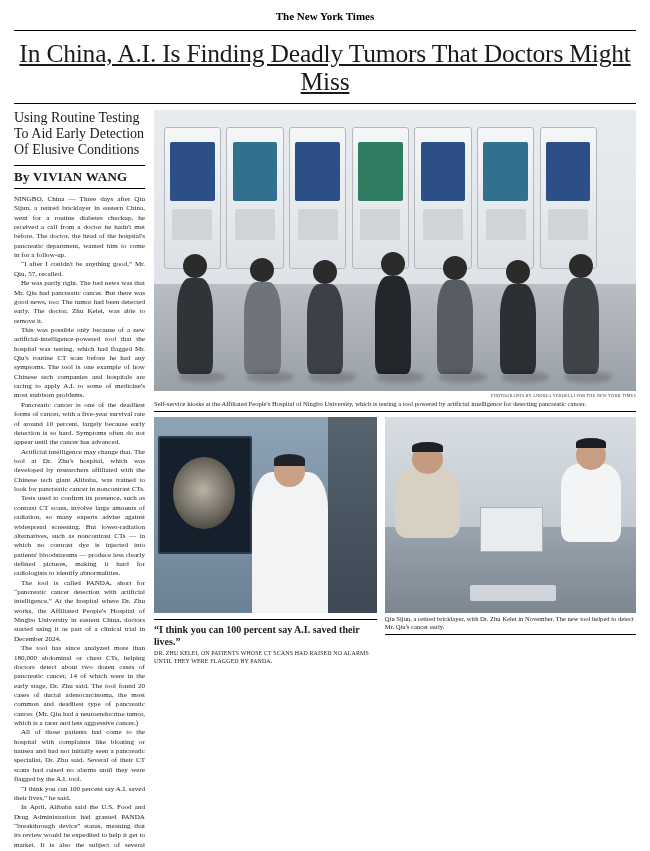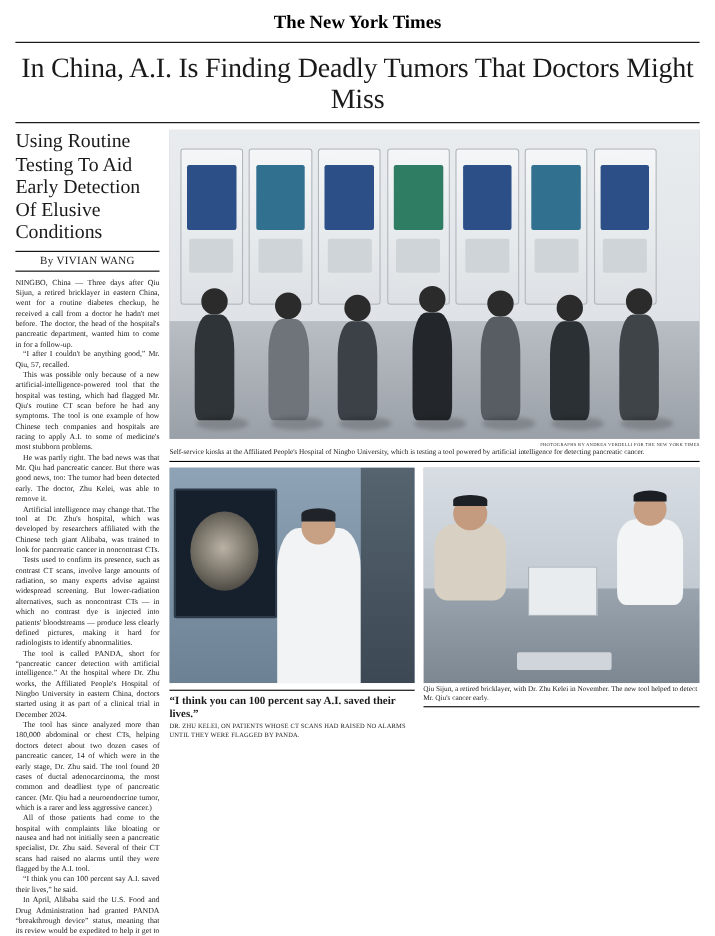--- a/index.html
+++ b/index.html
@@ -23,64 +23,64 @@
   }
   
   .masthead {
     text-align: center;
     padding-top: 4px;
     padding-bottom: 4px;
   }
   .masthead .logo {
     font-family: "Liberation Serif", serif;
     font-weight: bold;
-    font-size: 17px;
+    font-size: 11px;
     letter-spacing: 0px;
     color: #000;
   }
   .rule-thick {
     border-top: 1.5px solid #000;
     margin-top: 4px;
   }
   
   .headline {
     font-family: "Liberation Serif", serif;
     font-size: 25.5px;
     line-height: 1.08;
     text-align: center;
     font-weight: normal;
     margin: 9px 0 8px 0;
     letter-spacing: -0.2px;
+    text-decoration: underline;
   }
   .rule-thin {
     border-top: 1px solid #000;
     margin-bottom: 6px;
   }
   
   .top-area {
     display: flex;
     gap: 9px;
   }
   .col-left {
     width: 131px;
     flex: none;
   }
   .col-right {
     flex: 1;
   }
   .subhead {
-    font-size: 18px;
+    font-size: 14px;
     line-height: 1.14;
     font-weight: normal;
     margin: 0 0 7px 0;
   }
   .byline {
-    text-align: center;
-    font-size: 10px;
-    font-weight: normal;
+    font-size: 13px;
+    font-weight: bold;
     letter-spacing: 0.3px;
     border-top: 0.8px solid #000;
     border-bottom: 0.8px solid #000;
     padding: 3px 0 3px 0;
     margin-bottom: 6px;
   }
   .body-text {
     font-size: 7.1px;
     line-height: 1.32;
     text-align: justify;
@@ -233,22 +233,23 @@
   <div class="rule-thin"></div>
 
   <div class="top-area">
 
     <div class="col-left">
       <h2 class="subhead">Using Routine Testing To Aid Early Detection Of Elusive Conditions</h2>
       <div class="byline">By VIVIAN WANG</div>
       <div class="body-text">
         <p class="first">NINGBO, China — Three days after Qiu Sijun, a retired bricklayer in eastern China, went for a routine diabetes checkup, he received a call from a doctor he hadn't met before. The doctor, the head of the hospital's pancreatic department, wanted him to come in for a follow-up.</p>
         <p>“I after I couldn't be anything good,” Mr. Qiu, 57, recalled.</p>
+        <p>He was partly right. The bad news was that Mr. Qiu had pancreatic cancer. But there was good news, too: The tumor had been detected early. The doctor, Zhu Kelei, was able to remove it.</p>
         <p>This was possible only because of a new artificial-intelligence-powered tool that the hospital was testing, which had flagged Mr. Qiu's routine CT scan before he had any symptoms. The tool is one example of how Chinese tech companies and hospitals are racing to apply A.I. to some of medicine's most stubborn problems.</p>
-        <p>He was partly right. The bad news was that Mr. Qiu had pancreatic cancer. But there was good news, too: The tumor had been detected early. The doctor, Zhu Kelei, was able to remove it.</p>
+        <p>Pancreatic cancer is one of the deadliest forms of cancer, with a five-year survival rate of around 10 percent, largely because early detection is so hard. Symptoms often do not appear until the cancer has advanced.</p>
         <p>Artificial intelligence may change that. The tool at Dr. Zhu's hospital, which was developed by researchers affiliated with the Chinese tech giant Alibaba, was trained to look for pancreatic cancer in noncontrast CTs.</p>
         <p>Tests used to confirm its presence, such as contrast CT scans, involve large amounts of radiation, so many experts advise against widespread screening. But lower-radiation alternatives, such as noncontrast CTs — in which no contrast dye is injected into patients' bloodstreams — produce less clearly defined pictures, making it hard for radiologists to identify abnormalities.</p>
         <p>The tool is called PANDA, short for “pancreatic cancer detection with artificial intelligence.” At the hospital where Dr. Zhu works, the Affiliated People's Hospital of Ningbo University in eastern China, doctors started using it as part of a clinical trial in December 2024.</p>
         <p>The tool has since analyzed more than 180,000 abdominal or chest CTs, helping doctors detect about two dozen cases of pancreatic cancer, 14 of which were in the early stage, Dr. Zhu said. The tool found 20 cases of ductal adenocarcinoma, the most common and deadliest type of pancreatic cancer. (Mr. Qiu had a neuroendocrine tumor, which is a rarer and less aggressive cancer.)</p>
         <p>All of those patients had come to the hospital with complaints like bloating or nausea and had not initially seen a pancreatic specialist, Dr. Zhu said. Several of their CT scans had raised no alarms until they were flagged by the A.I. tool.</p>
         <p>“I think you can 100 percent say A.I. saved their lives,” he said.</p>
         <p>In April, Alibaba said the U.S. Food and Drug Administration had granted PANDA “breakthrough device” status, meaning that its review would be expedited to help it get to market. It is also the subject of several clinical trials in China.</p>
 
       </div>
     </div>

